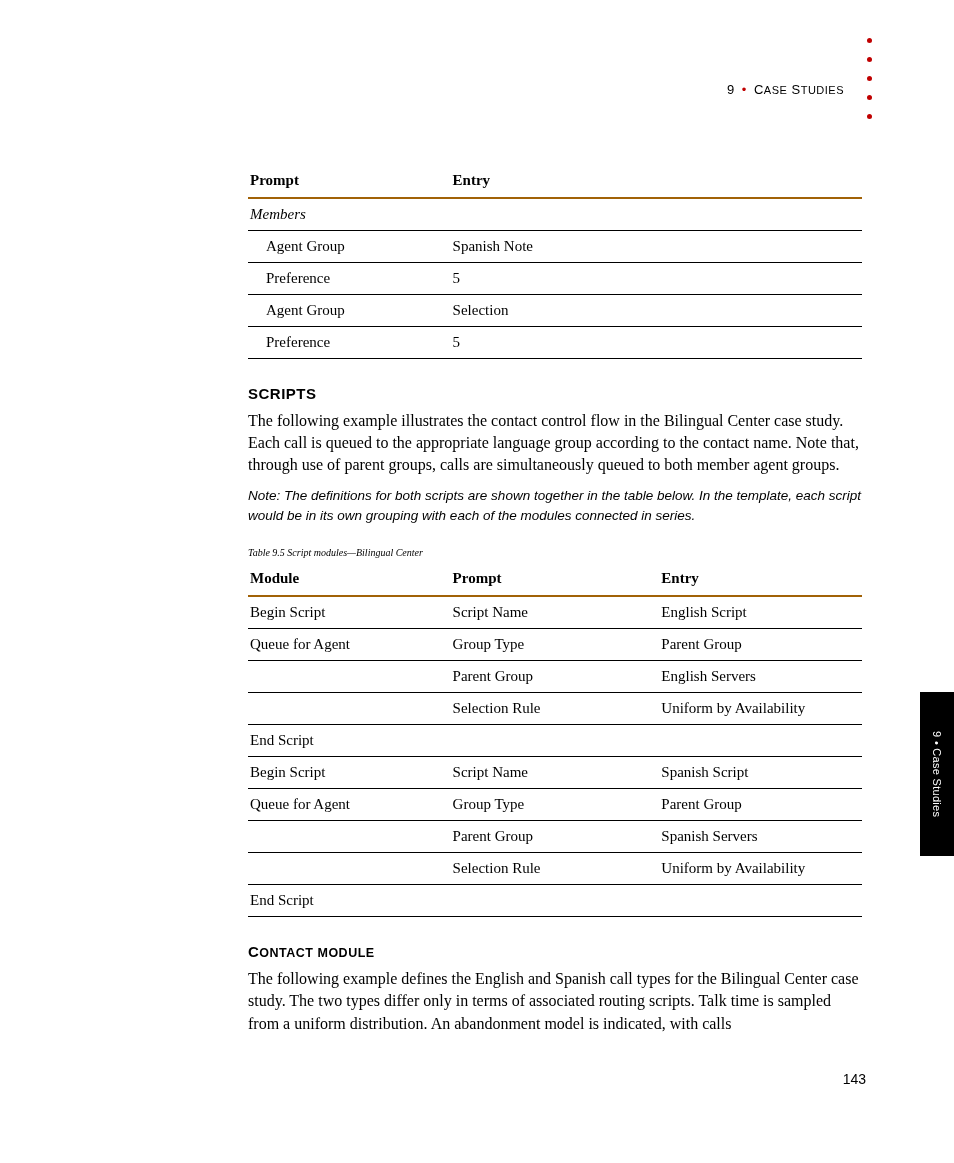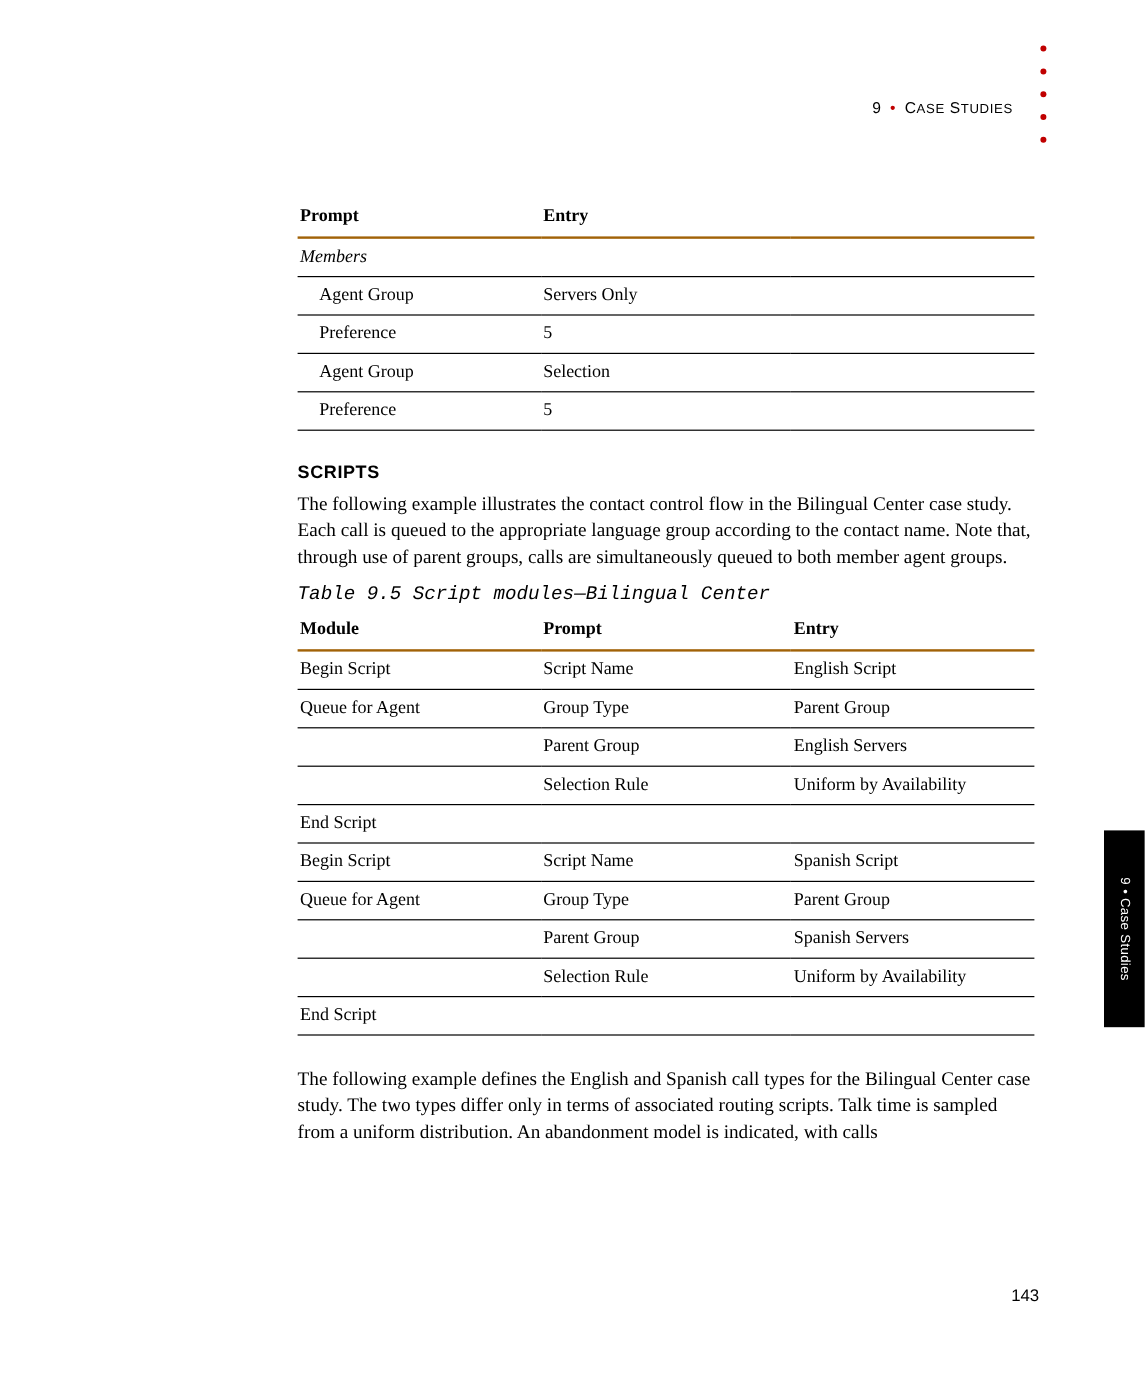--- a/index.html
+++ b/index.html
@@ -105,23 +105,23 @@
   }
   p.note {
     font-family: Arial, Helvetica, sans-serif;
     font-style: italic;
     font-size: 13.5px;
     line-height: 1.45;
     margin-top: 6px;
     margin-bottom: 22px;
   }
   p.table-caption {
-    font-family: Liberation Mono, monospace;
+    font-family: Liberation Serif, serif;
     font-style: italic;
-    font-size: 16px;
+    font-size: 10px;
     margin-bottom: 6px;
   }
   .top-spacer { height: 88px; }
 </style>
 </head>
 <body>
 
 <div class="running-header">
   <span class="num">9</span>
   <span class="bullet">•</span>
@@ -161,21 +161,21 @@
         <th>Entry</th>
         <th></th>
       </tr>
     </thead>
     <tbody>
       <tr class="section">
         <td colspan="3">Members</td>
       </tr>
       <tr>
         <td class="indent">Agent Group</td>
-        <td>Servers Only</td>
+        <td>Spanish Note</td>
         <td></td>
       </tr>
       <tr>
         <td class="indent">Preference</td>
         <td>5</td>
         <td></td>
       </tr>
       <tr>
         <td class="indent">Agent Group</td>
         <td>Selection</td>
@@ -186,20 +186,21 @@
         <td>5</td>
         <td></td>
       </tr>
     </tbody>
   </table>
 
   <div class="h-section">
     <span>S</span><span class="sc-rest" style="font-size:15px;">CRIPTS</span>
   </div>
   <p class="body">The following example illustrates the contact control flow in the Bilingual Center case study. Each call is queued to the appropriate language group according to the contact name. Note that, through use of parent groups, calls are simultaneously queued to both member agent groups.</p>
+  <p class="note">Note: The definitions for both scripts are shown together in the table below. In the template, each script would be in its own grouping with each of the modules connected in series.</p>
 
   <p class="table-caption">Table 9.5 Script modules—Bilingual Center</p>
   <table class="data">
     <colgroup>
         <col class="c1">
         <col class="c2">
         <col class="c3">
       </colgroup>
     <thead>
       <tr>
@@ -255,14 +256,17 @@
         <td>Uniform by Availability</td>
       </tr>
       <tr>
         <td>End Script</td>
         <td></td>
         <td></td>
       </tr>
     </tbody>
   </table>
 
+  <div class="h-section">
+    <span>C</span><span class="sc-rest" style="font-size:12.5px;">ONTACT MODULE</span>
+  </div>
   <p class="body">The following example defines the English and Spanish call types for the Bilingual Center case study. The two types differ only in terms of associated routing scripts. Talk time is sampled from a uniform distribution. An abandonment model is indicated, with calls</p>
 </div>
 
 </body></html>

